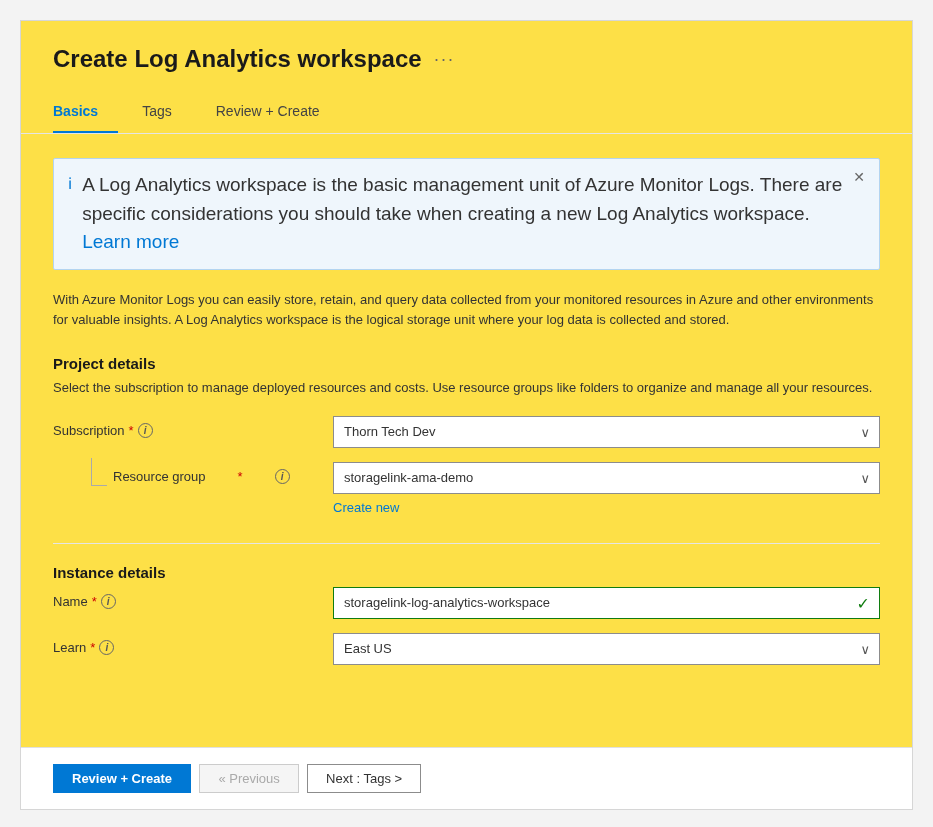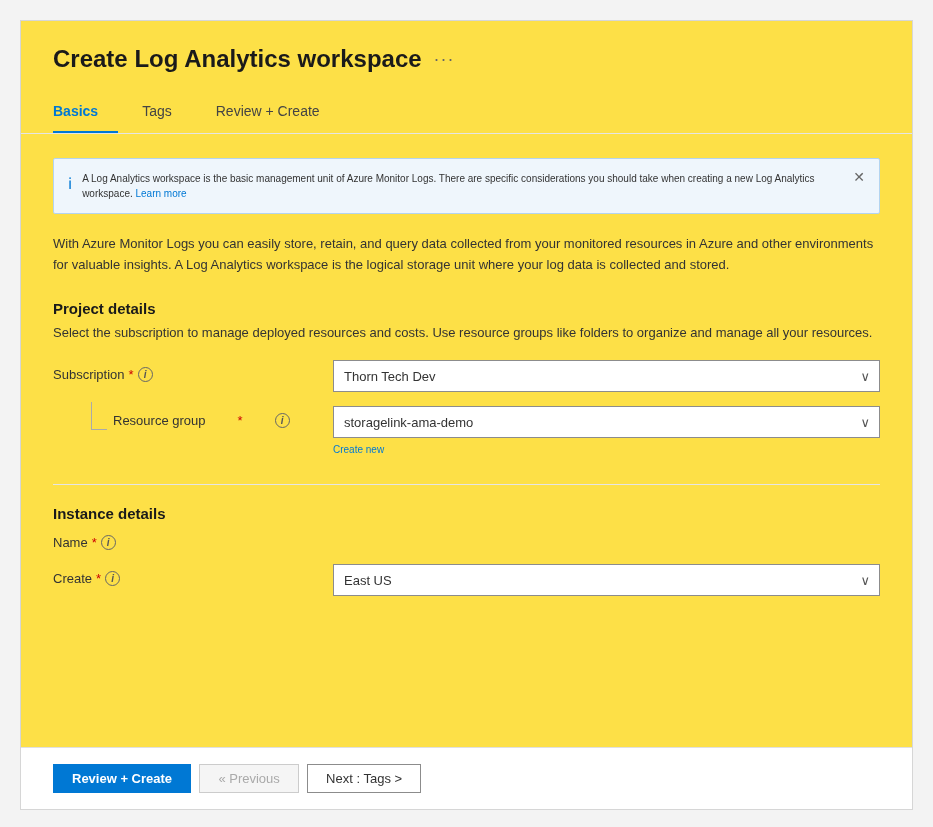--- a/index.html
+++ b/index.html
@@ -74,21 +74,21 @@
       margin-bottom: 20px;
       position: relative;
     }
     .info-icon {
       color: #0078d4;
       font-size: 16px;
       margin-top: 1px;
       flex-shrink: 0;
     }
     .info-text {
-      font-size: 10px;
+      font-size: 19px;
       color: #333;
       line-height: 1.5;
     }
     .info-text a {
       color: #0078d4;
       text-decoration: none;
     }
     .close-banner {
       position: absolute;
       top: 8px;
@@ -200,21 +200,21 @@
     .input-check {
       position: absolute;
       right: 10px;
       top: 50%;
       transform: translateY(-50%);
       color: #107c10;
       font-size: 16px;
     }
     .create-new-link {
       color: #0078d4;
-      font-size: 10px;
+      font-size: 13px;
       text-decoration: none;
       display: inline-block;
       margin-top: 6px;
       cursor: pointer;
     }
     .divider {
       border: none;
       border-top: 1px solid #e5e5e5;
       margin: 20px 0;
     }
@@ -346,25 +346,31 @@
 
     <div class="form-section">
       <div class="section-title">Instance details</div>
 
       <div class="field-row">
         <div class="field-label">
           <span>Name</span>
           <span class="required-star">*</span>
           <span class="info-circle">i</span>
         </div>
+        <div class="field-control">
+          <div class="input-wrapper">
+            <input class="input-box input-box-valid" type="text" value="storagelink-log-analytics-workspace" style="">
+            <span class="input-check">✓</span>
+          </div>
+        </div>
       </div>
 
       <div class="field-row">
         <div class="field-label">
-          <span>Create</span>
+          <span>Learn</span>
           <span class="required-star">*</span>
           <span class="info-circle">i</span>
         </div>
         <div class="field-control">
           <div class="select-wrapper">
             <select class="select-box">
               <option value="East US">East US</option>
             </select>
           </div>
         </div>

